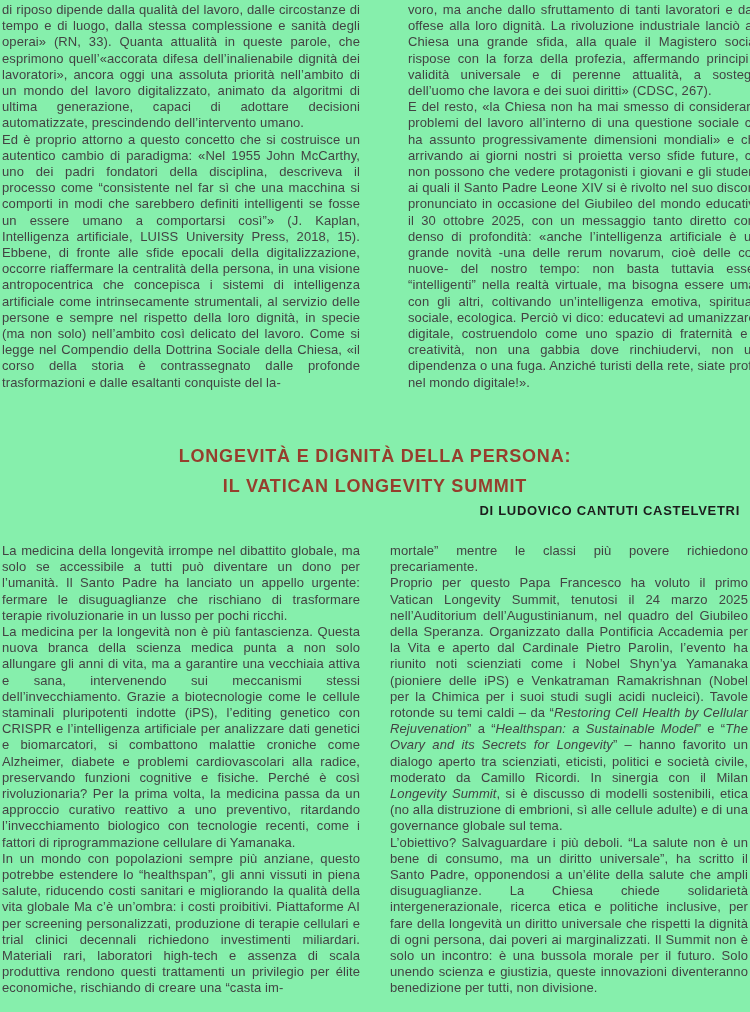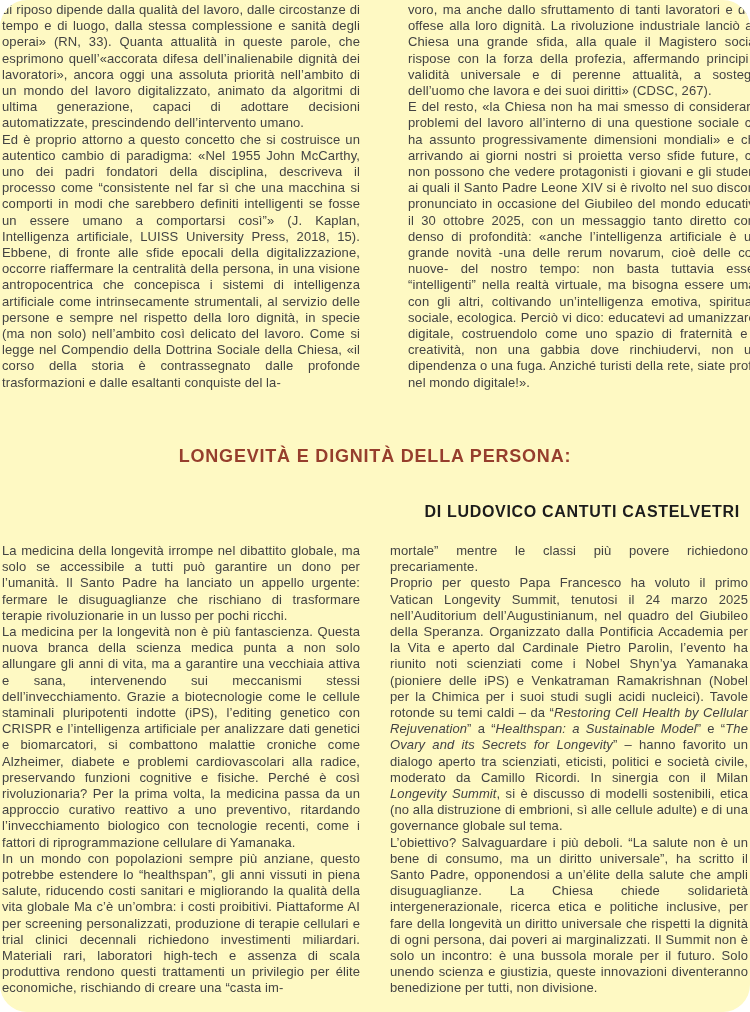--- a/index.html
+++ b/index.html
@@ -4,24 +4,23 @@
 <style>
   html, body {
     margin: 0;
     padding: 0;
     background: #ffffff;
   }
   #page {
     position: relative;
     width: 750px;
     height: 1012px;
-    background: #fef9c3;
+    background: #86efac;
     overflow: hidden;
     font-family: "Liberation Sans", "DejaVu Sans", sans-serif;
-    border-radius: 27px;
   }
   .col {
     position: absolute;
     width: 358px;
     font-size: 13px;
     line-height: 16.2px;
     text-align: justify;
     color: #434343;
     letter-spacing: 0.1px;
   }
@@ -44,21 +43,21 @@
     font-size: 18px;
     line-height: 30px;
     letter-spacing: 0.8px;
     color: var(--headline-color, #963e2d);
   }
   #byline {
     position: absolute;
     top: 503px;
     right: 10px;
     font-weight: bold;
-    font-size: 16px;
+    font-size: 13px;
     letter-spacing: 0.7px;
     color: #1c1c1c;
     text-align: center;
   }
   .ital { font-style: italic; }
 </style>
 </head>
 <body>
 
 <div id="page">
@@ -68,26 +67,27 @@
       <p><span>Ed è proprio attorno a questo concetto che si costruisce un autentico cambio di paradigma: «Nel 1955 John McCarthy, uno dei padri fondatori della disciplina, descriveva il processo come “consistente nel far sì che una macchina si comporti in modi che sarebbero definiti intelligenti se fosse un essere umano a comportarsi così”» (J. Kaplan, Intelligenza artificiale, LUISS University Press, 2018, 15). Ebbene, di fronte alle sfide epocali della digitalizzazione, occorre riaffermare la centralità della persona, in una visione antropocentrica che concepisca i sistemi di intelligenza artificiale come intrinsecamente strumentali, al servizio delle persone e sempre nel rispetto della loro dignità, in specie (ma non solo) nell’ambito così delicato del lavoro. Come si legge nel Compendio della Dottrina Sociale della Chiesa, «il corso della storia è contrassegnato dalle profonde trasformazioni e dalle esaltanti conquiste del la-</span></p>
     </div>
 
   <div id="col-a1-right" class="col" lang="it">
       <p><span>voro, ma anche dallo sfruttamento di tanti lavoratori e dalle offese alla loro dignità. La rivoluzione industriale lanciò alla Chiesa una grande sfida, alla quale il Magistero sociale rispose con la forza della profezia, affermando principi di validità universale e di perenne attualità, a sostegno dell’uomo che lavora e dei suoi diritti» (CDSC, 267).</span></p>
       <p><span>E del resto, «la Chiesa non ha mai smesso di considerare i problemi del lavoro all’interno di una questione sociale che ha assunto progressivamente dimensioni mondiali» e che, arrivando ai giorni nostri si proietta verso sfide future, che non possono che vedere protagonisti i giovani e gli studenti, ai quali il Santo Padre Leone XIV si è rivolto nel suo discorso pronunciato in occasione del Giubileo del mondo educativo, il 30 ottobre 2025, con un messaggio tanto diretto come denso di profondità: «anche l’intelligenza artificiale è una grande novità -una delle rerum novarum, cioè delle cose nuove- del nostro tempo: non basta tuttavia essere “intelligenti” nella realtà virtuale, ma bisogna essere umani con gli altri, coltivando un’intelligenza emotiva, spirituale, sociale, ecologica. Perciò vi dico: educatevi ad umanizzare il digitale, costruendolo come uno spazio di fraternità e di creatività, non una gabbia dove rinchiudervi, non una dipendenza o una fuga. Anziché turisti della rete, siate profeti nel mondo digitale!».</span></p>
     </div>
 
   <div id="headline">
     <div>LONGEVITÀ E DIGNITÀ DELLA PERSONA:</div>
+    <div>IL VATICAN LONGEVITY SUMMIT</div>
   </div>
 
   <div id="byline">DI LUDOVICO CANTUTI CASTELVETRI</div>
 
   <div id="col-a2-left" class="col" lang="it">
-      <p><span>La medicina della longevità irrompe nel dibattito globale, ma solo se accessibile a tutti può garantire un dono per l’umanità. Il Santo Padre ha lanciato un appello urgente: fermare le disuguaglianze che rischiano di trasformare terapie rivoluzionarie in un lusso per pochi ricchi.</span></p>
+      <p><span>La medicina della longevità irrompe nel dibattito globale, ma solo se accessibile a tutti può diventare un dono per l’umanità. Il Santo Padre ha lanciato un appello urgente: fermare le disuguaglianze che rischiano di trasformare terapie rivoluzionarie in un lusso per pochi ricchi.</span></p>
       <p><span>La medicina per la longevità non è più fantascienza. Questa nuova branca della scienza medica punta a non solo allungare gli anni di vita, ma a garantire una vecchiaia attiva e sana, intervenendo sui meccanismi stessi dell’invecchiamento. Grazie a biotecnologie come le cellule staminali pluripotenti indotte (iPS), l’editing genetico con CRISPR e l’intelligenza artificiale per analizzare dati genetici e biomarcatori, si combattono malattie croniche come Alzheimer, diabete e problemi cardiovascolari alla radice, preservando funzioni cognitive e fisiche. Perché è così rivoluzionaria? Per la prima volta, la medicina passa da un approccio curativo reattivo a uno preventivo, ritardando l’invecchiamento biologico con tecnologie recenti, come i fattori di riprogrammazione cellulare di Yamanaka.</span></p>
       <p><span>In un mondo con popolazioni sempre più anziane, questo potrebbe estendere lo “healthspan”, gli anni vissuti in piena salute, riducendo costi sanitari e migliorando la qualità della vita globale Ma c’è un’ombra: i costi proibitivi. Piattaforme AI per screening personalizzati, produzione di terapie cellulari e trial clinici decennali richiedono investimenti miliardari. Materiali rari, laboratori high-tech e assenza di scala produttiva rendono questi trattamenti un privilegio per élite economiche, rischiando di creare una “casta im-</span></p>
     </div>
 
   <div id="col-a2-right" class="col" lang="it">
       <p><span>mortale” mentre le classi più povere richiedono precariamente.</span></p>
       <p><span>Proprio per questo Papa Francesco ha voluto il primo Vatican Longevity Summit, tenutosi il 24 marzo 2025 nell’Auditorium dell’Augustinianum, nel quadro del Giubileo della Speranza. Organizzato dalla Pontificia Accademia per la Vita e aperto dal Cardinale Pietro Parolin, l’evento ha riunito noti scienziati come i Nobel Shyn’ya Yamanaka (pioniere delle iPS) e Venkatraman Ramakrishnan (Nobel per la Chimica per i suoi studi sugli acidi nucleici). Tavole rotonde su temi caldi – da “</span><span class="ital">Restoring Cell Health by Cellular Rejuvenation</span><span>” a “</span><span class="ital">Healthspan: a Sustainable Model</span><span>” e “</span><span class="ital">The Ovary and its Secrets for Longevity</span><span>” – hanno favorito un dialogo aperto tra scienziati, eticisti, politici e società civile, moderato da Camillo Ricordi. In sinergia con il Milan </span><span class="ital">Longevity Summit</span><span>, si è discusso di modelli sostenibili, etica (no alla distruzione di embrioni, sì alle cellule adulte) e di una governance globale sul tema.</span></p>
       <p><span>L’obiettivo? Salvaguardare i più deboli. “La salute non è un bene di consumo, ma un diritto universale”, ha scritto il Santo Padre, opponendosi a un’élite della salute che ampli disuguaglianze. La Chiesa chiede solidarietà intergenerazionale, ricerca etica e politiche inclusive, per fare della longevità un diritto universale che rispetti la dignità di ogni persona, dai poveri ai marginalizzati.  Il Summit non è solo un incontro: è una bussola morale per il futuro. Solo unendo scienza e giustizia, queste innovazioni diventeranno benedizione per tutti, non divisione.</span></p>
     </div>
 

